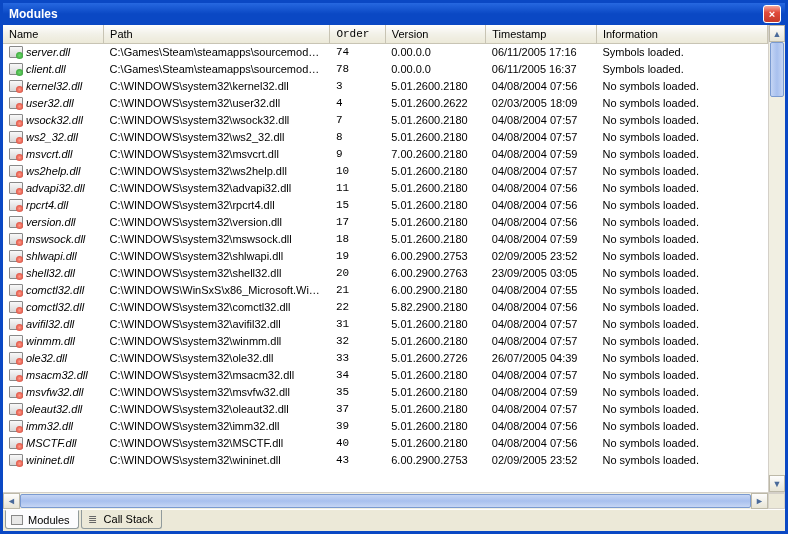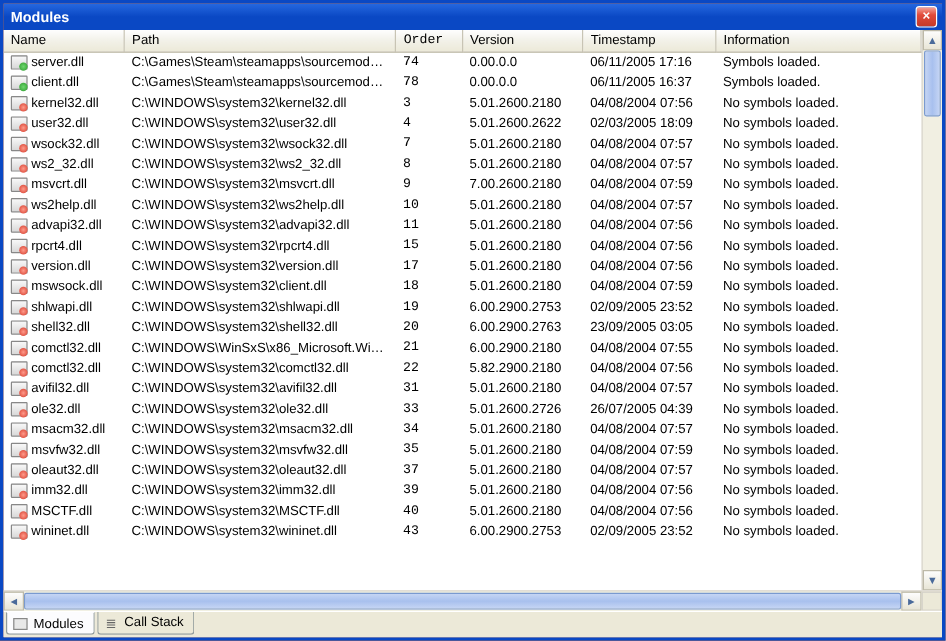--- a/index.html
+++ b/index.html
@@ -90,21 +90,21 @@
   height: 17px;
   font-size: 11px;
   vertical-align: middle;
 }
 .col-name { width: 100px; }
 .col-path { width: 225px; }
 .col-order { width: 55px; font-family: Liberation Mono, monospace; }
 .col-version { width: 100px; }
 .col-timestamp { width: 110px; }
 .col-info { width: 170px; }
-.name-cell { display: flex; align-items: center; gap: 3px; }
+.name-cell { display: flex; align-items: center; gap: 3px; font-style: italic; }
 .mod-icon {
   width: 14px;
   height: 14px;
   flex-shrink: 0;
   position: relative;
 }
 .mod-icon::before {
   content: "";
   position: absolute;
   top: 1px; left: 0;
@@ -375,21 +375,21 @@
                 <td class="col-timestamp">04/08/2004 07:56</td>
                 <td class="col-info">No symbols loaded.</td>
               </tr>
               <tr>
                 <td class="col-name">
                   <div class="name-cell">
                     <span class="mod-icon noload"></span>
                     <span>mswsock.dll</span>
                   </div>
                 </td>
-                <td class="col-path">C:\WINDOWS\system32\client.dll</td>
+                <td class="col-path">C:\WINDOWS\system32\mswsock.dll</td>
                 <td class="col-order">18</td>
                 <td class="col-version">5.01.2600.2180</td>
                 <td class="col-timestamp">04/08/2004 07:59</td>
                 <td class="col-info">No symbols loaded.</td>
               </tr>
               <tr>
                 <td class="col-name">
                   <div class="name-cell">
                     <span class="mod-icon noload"></span>
                     <span>shlwapi.dll</span>
@@ -442,20 +442,33 @@
               </tr>
               <tr>
                 <td class="col-name">
                   <div class="name-cell">
                     <span class="mod-icon noload"></span>
                     <span>avifil32.dll</span>
                   </div>
                 </td>
                 <td class="col-path">C:\WINDOWS\system32\avifil32.dll</td>
                 <td class="col-order">31</td>
+                <td class="col-version">5.01.2600.2180</td>
+                <td class="col-timestamp">04/08/2004 07:57</td>
+                <td class="col-info">No symbols loaded.</td>
+              </tr>
+              <tr>
+                <td class="col-name">
+                  <div class="name-cell">
+                    <span class="mod-icon noload"></span>
+                    <span>winmm.dll</span>
+                  </div>
+                </td>
+                <td class="col-path">C:\WINDOWS\system32\winmm.dll</td>
+                <td class="col-order">32</td>
                 <td class="col-version">5.01.2600.2180</td>
                 <td class="col-timestamp">04/08/2004 07:57</td>
                 <td class="col-info">No symbols loaded.</td>
               </tr>
               <tr>
                 <td class="col-name">
                   <div class="name-cell">
                     <span class="mod-icon noload"></span>
                     <span>ole32.dll</span>
                   </div>

